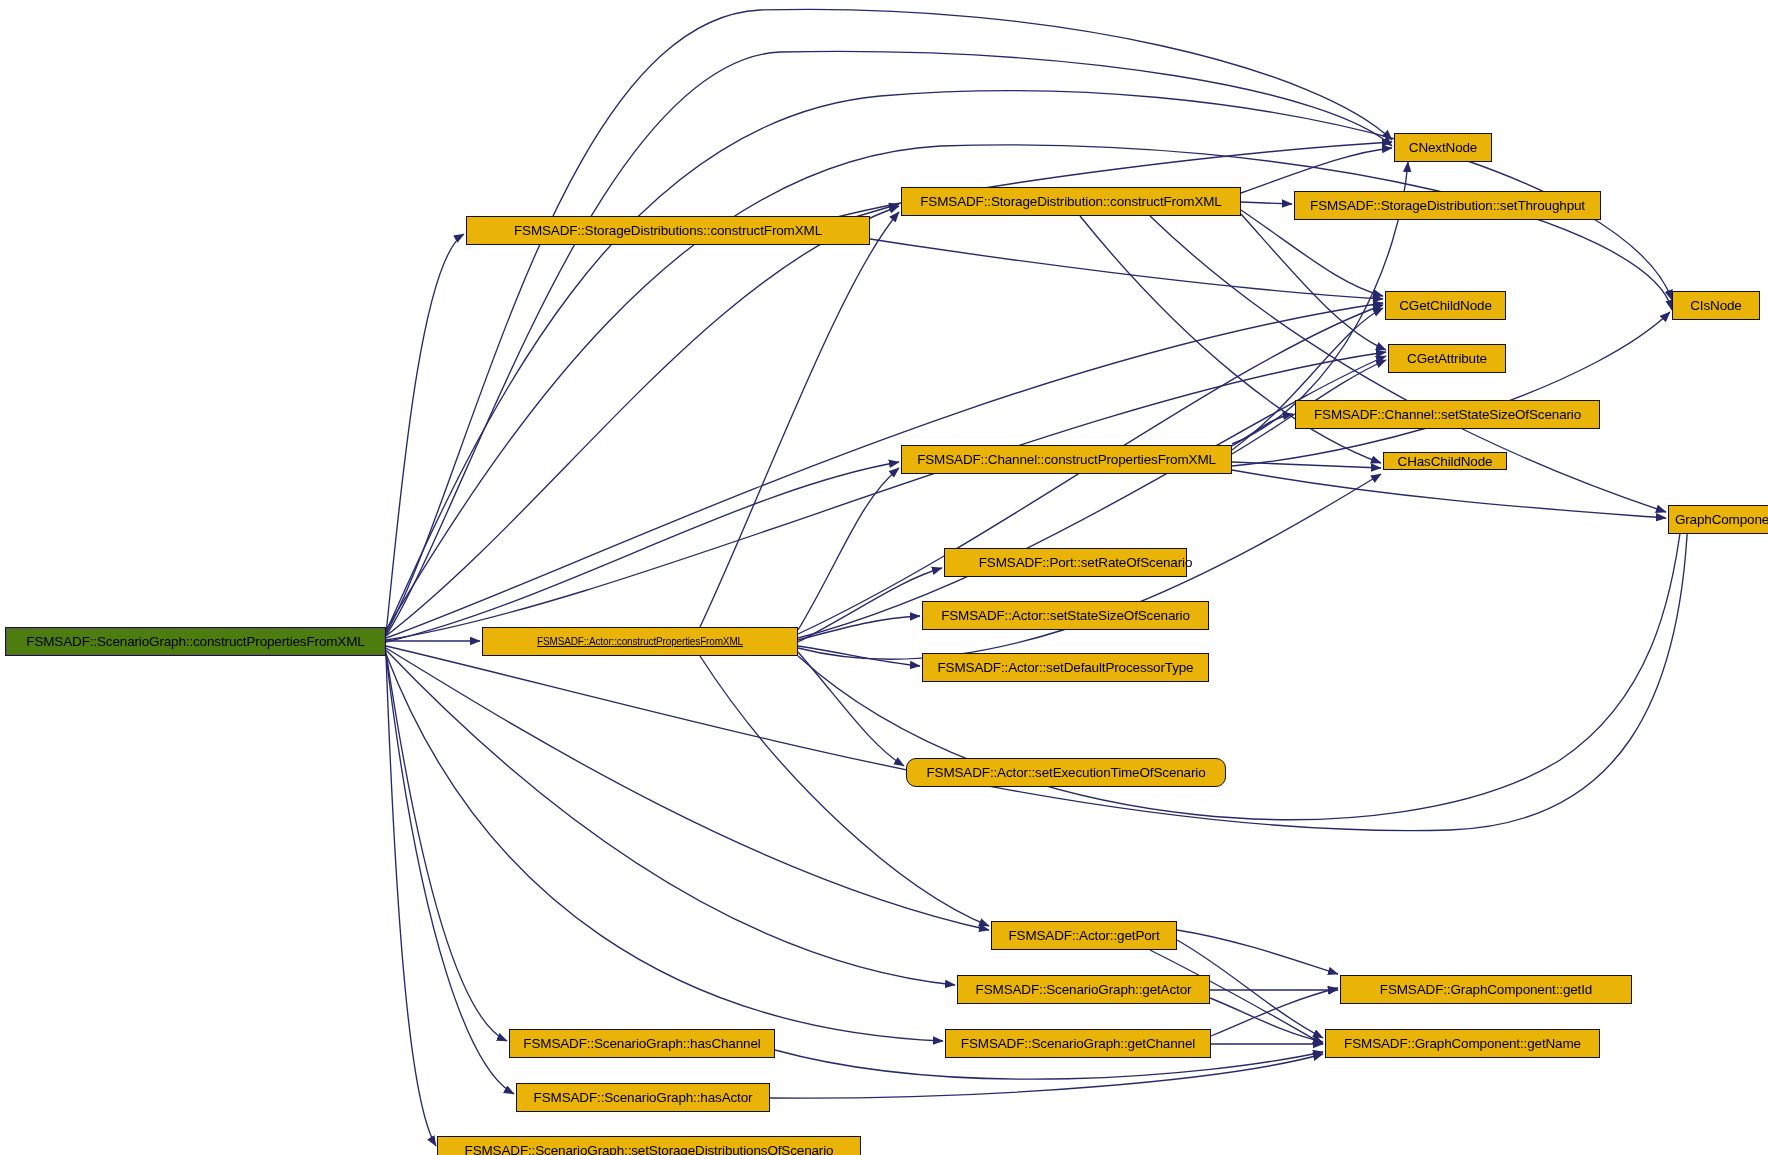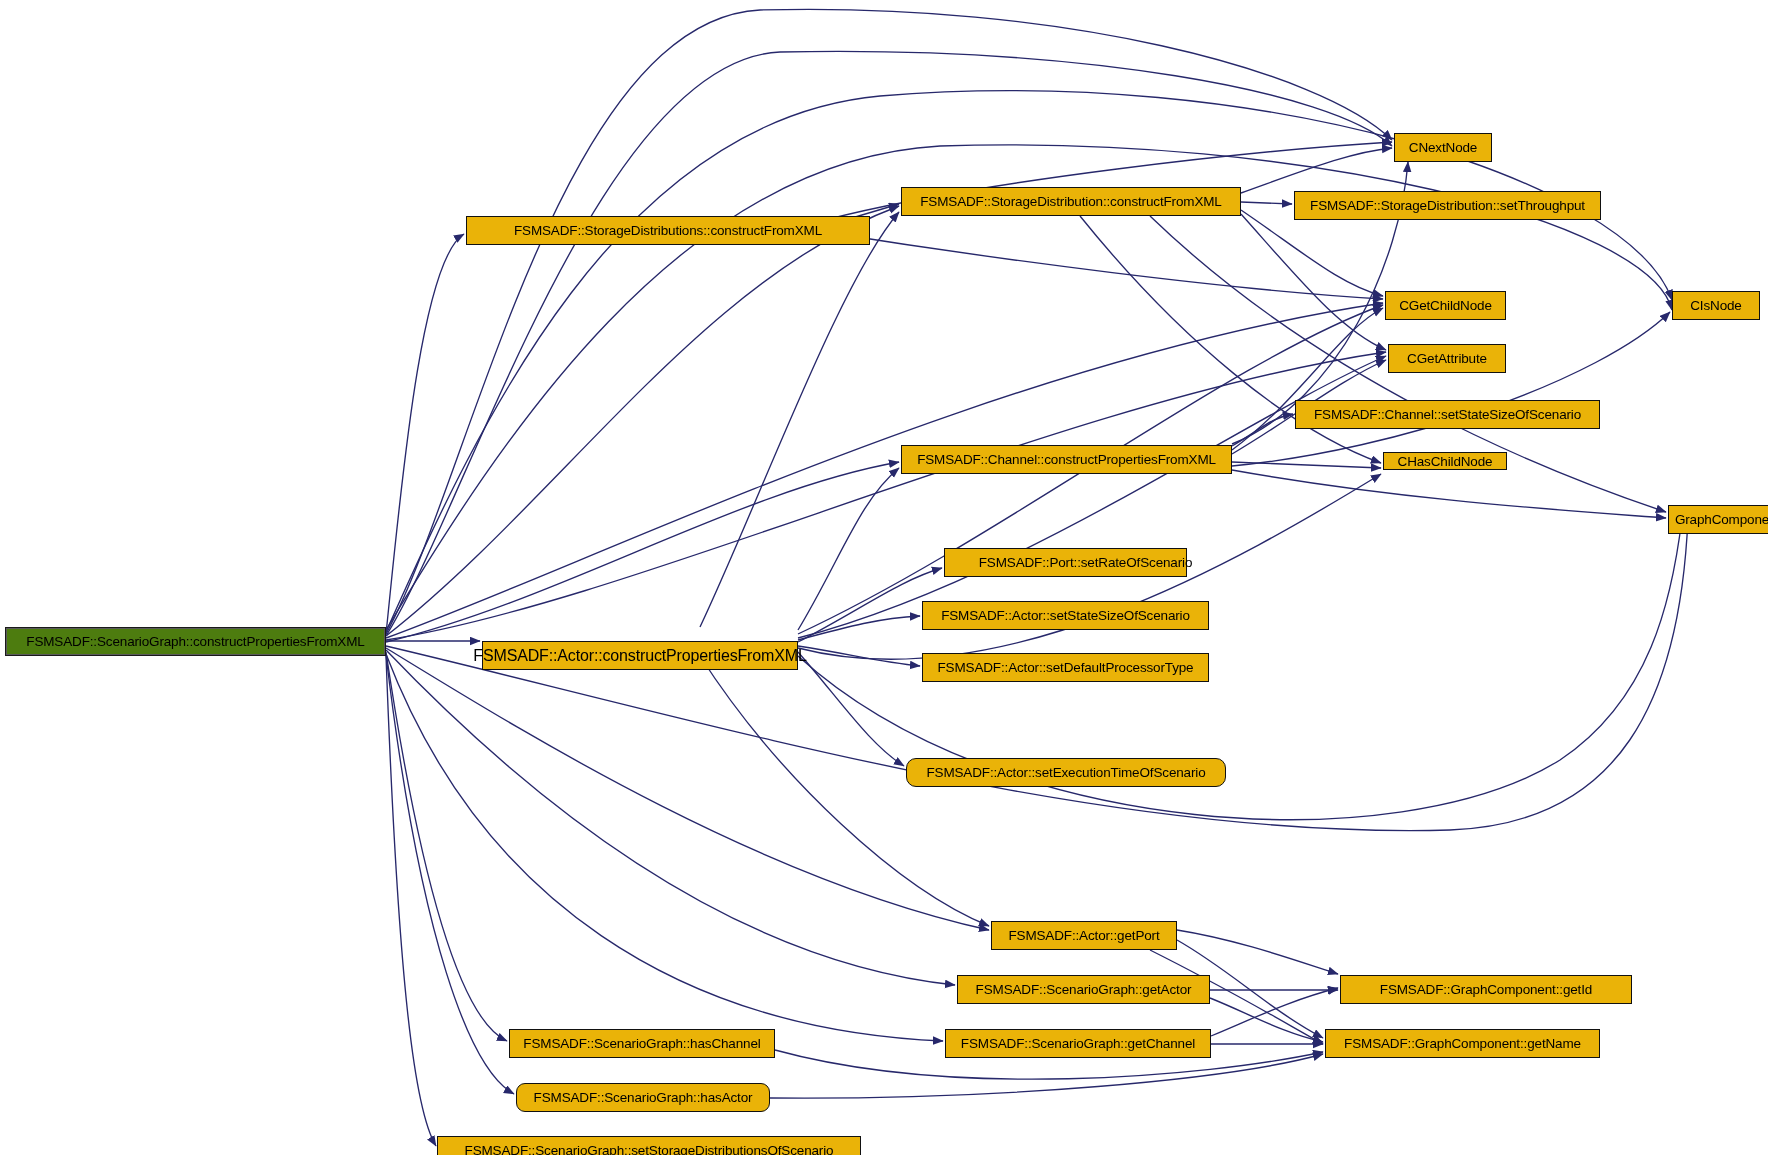--- a/index.html
+++ b/index.html
@@ -142,21 +142,21 @@
       </div>
       <div class="node" style="left: 1383px; top: 452px; width: 124px; height: 18px; font-size: 13.5px;">
         <span class="lbl">CHasChildNode</span>
       </div>
       <div class="node" style="left: 1668px; top: 505px; width: 119px; height: 29px; font-size: 13.5px;">
         <span class="lbl">GraphComponent</span>
       </div>
       <div class="node" style="left: 901px; top: 445px; width: 331px; height: 29px; font-size: 13.5px;">
         <span class="lbl">FSMSADF::Channel::constructPropertiesFromXML</span>
       </div>
-      <div class="node" style="left: 482px; top: 641px; width: 316px; height: 29px; font-size: 16px;">
+      <div class="node" style="left: 482px; top: 627px; width: 316px; height: 29px; font-size: 10px; text-decoration: underline;">
         <span class="lbl">FSMSADF::Actor::constructPropertiesFromXML</span>
       </div>
       <div class="node" style="left: 944px; top: 548px; width: 243px; height: 29px; font-size: 13.5px; padding-left: 40px;">
         <span class="lbl">FSMSADF::Port::setRateOfScenario</span>
       </div>
       <div class="node" style="left: 922px; top: 601px; width: 287px; height: 29px; font-size: 13.5px;">
         <span class="lbl">FSMSADF::Actor::setStateSizeOfScenario</span>
       </div>
       <div class="node" style="left: 922px; top: 653px; width: 287px; height: 29px; font-size: 13.5px; align-items: center;">
         <span class="lbl">FSMSADF::Actor::setDefaultProcessorType</span>
@@ -175,20 +175,20 @@
       </div>
       <div class="node" style="left: 509px; top: 1029px; width: 266px; height: 29px; font-size: 13.5px;">
         <span class="lbl">FSMSADF::ScenarioGraph::hasChannel</span>
       </div>
       <div class="node" style="left: 945px; top: 1029px; width: 266px; height: 29px; font-size: 13.5px;">
         <span class="lbl">FSMSADF::ScenarioGraph::getChannel</span>
       </div>
       <div class="node" style="left: 1325px; top: 1029px; width: 275px; height: 29px; font-size: 13.5px;">
         <span class="lbl">FSMSADF::GraphComponent::getName</span>
       </div>
-      <div class="node" style="left: 516px; top: 1083px; width: 254px; height: 29px; font-size: 13.5px; border-radius: 9px;">
+      <div class="node" style="left: 516px; top: 1083px; width: 254px; height: 29px; font-size: 13.5px;">
         <span class="lbl">FSMSADF::ScenarioGraph::hasActor</span>
       </div>
       <div class="node" style="left: 437px; top: 1136px; width: 424px; height: 29px; font-size: 13.5px;">
         <span class="lbl">FSMSADF::ScenarioGraph::setStorageDistributionsOfScenario</span>
       </div>
     </div>
 </div>
 
 </body></html>

